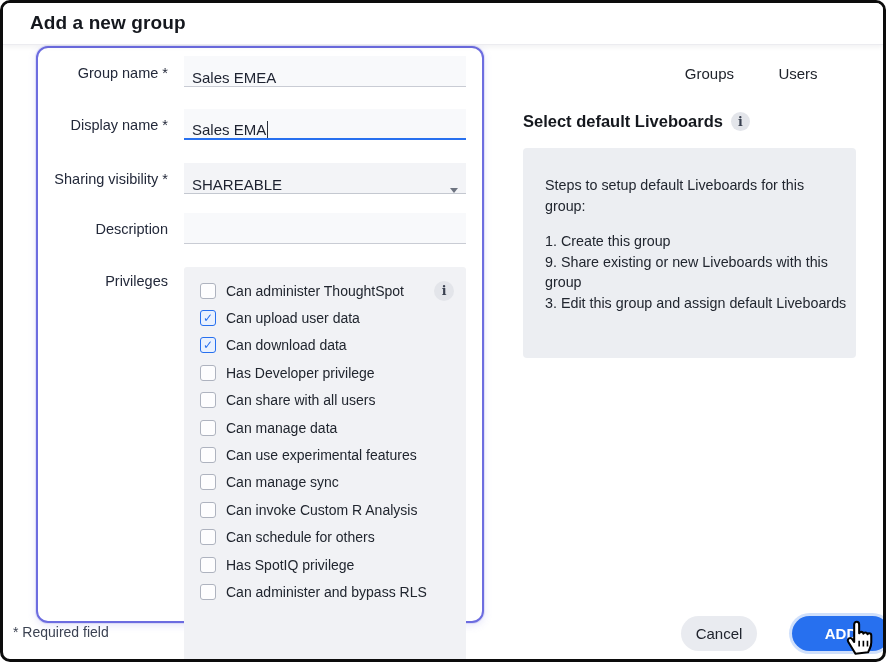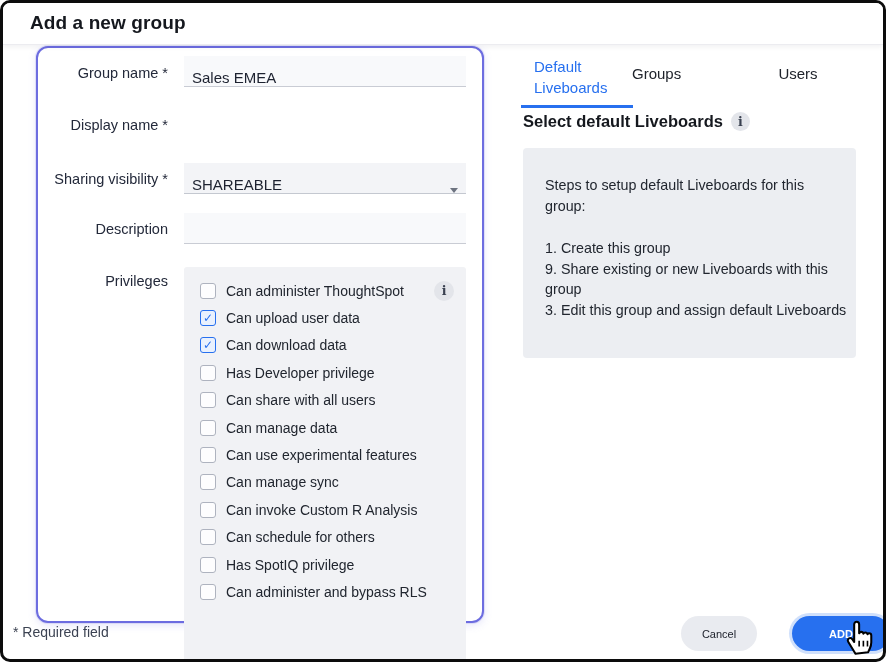--- a/index.html
+++ b/index.html
@@ -85,45 +85,45 @@
     display:flex; align-items:center; justify-content:center;
   }
   
   .tab { position:absolute; font-size:15px; color:#20242c; cursor:default; }
   .tab-active {
     left:518px; top:49px; width:112px;
     color:#2770ef; line-height:21px;
     padding:4px 0 7px 13px;
     border-bottom:3px solid #2770ef;
   }
-  .tab-groups { left:629px; top:62px; width:86px; text-align:left; }
+  .tab-groups { left:645px; top:62px; width:86px; text-align:right; }
   .tab-users  { left:762px; top:62px; width:66px; text-align:center; }
   .rp-heading {
     position:absolute; left:520px; top:109px;
     font-size:16.5px; font-weight:700; color:#15181e;
     display:flex; align-items:center; gap:8px;
   }
   .rp-heading .info-chip { margin:0; width:19px; height:19px; }
   .steps-box {
     position:absolute; left:520px; top:145px; width:333px; height:210px;
     background:#eceef2; border-radius:4px;
     padding:27px 8px 0 22px;
     font-size:14.3px; line-height:20.5px; color:#21262f;
   }
-  .steps-list { margin-top:22px; }
+  .steps-list { margin-top:15px; }
   
   .required-note {
     position:absolute; left:10px; top:621px;
     font-size:14px; color:#3c4352;
   }
   .btn {
     position:absolute; top:613px; height:35px;
     border:none; border-radius:17.5px;
     font-family:"Liberation Sans", sans-serif;
-    font-size:11px; display:flex; align-items:center; justify-content:center;
+    font-size:15px; display:flex; align-items:center; justify-content:center;
     cursor:pointer;
   }
   .btn-cancel { left:678px; width:76px; background:#e9ebf0; color:#20242e; }
   .btn-add {
     left:789px; width:98px; background:#2770ef; color:#ffffff; font-weight:700;
     box-shadow:0 0 0 3px rgba(39,112,239,.22);
   }
   .cursor-hand { position:absolute; left:838px; top:615px; width:36px; height:38px; z-index:9; pointer-events:none; }
 </style>
 </head>
@@ -136,20 +136,24 @@
   </div>
 
   <div class="form-panel">
 
     <div class="flabel" style="top:17px;">Group name *</div>
     <div class="finput" style="top:8px;">
       <span>Sales EMEA</span>
     </div>
 
     <div class="flabel" style="top:69px;">Display name *</div>
+    <div class="finput focused" style="top:61px;">
+      <span>Sales EMA</span>
+        <span class="caret"></span>
+    </div>
 
     <div class="flabel" style="top:123px;">Sharing visibility *</div>
     <div class="finput select" style="top:115px;">
       <span>SHAREABLE</span>
       <span class="dd-caret"></span>
     </div>
 
     <div class="flabel" style="top:173px;">Description</div>
     <div class="finput" style="top:165px;">
       <span></span>
@@ -203,21 +207,20 @@
           <span class="cb-label">Has SpotIQ privilege</span>
         </div>
         <div class="priv-row">
           <span class="cb"></span>
           <span class="cb-label">Can administer and bypass RLS</span>
         </div>
       </div>
 
   </div>
 
-  <div class="tab tab-active">Default Liveboards</div>
   <div class="tab tab-groups">Groups</div>
   <div class="tab tab-users">Users</div>
 
   <div class="rp-heading">
     <span>Select default Liveboards</span>
     <span class="info-chip">i</span>
   </div>
 
   <div class="steps-box">
     <div>Steps to setup default Liveboards for this group:</div>

